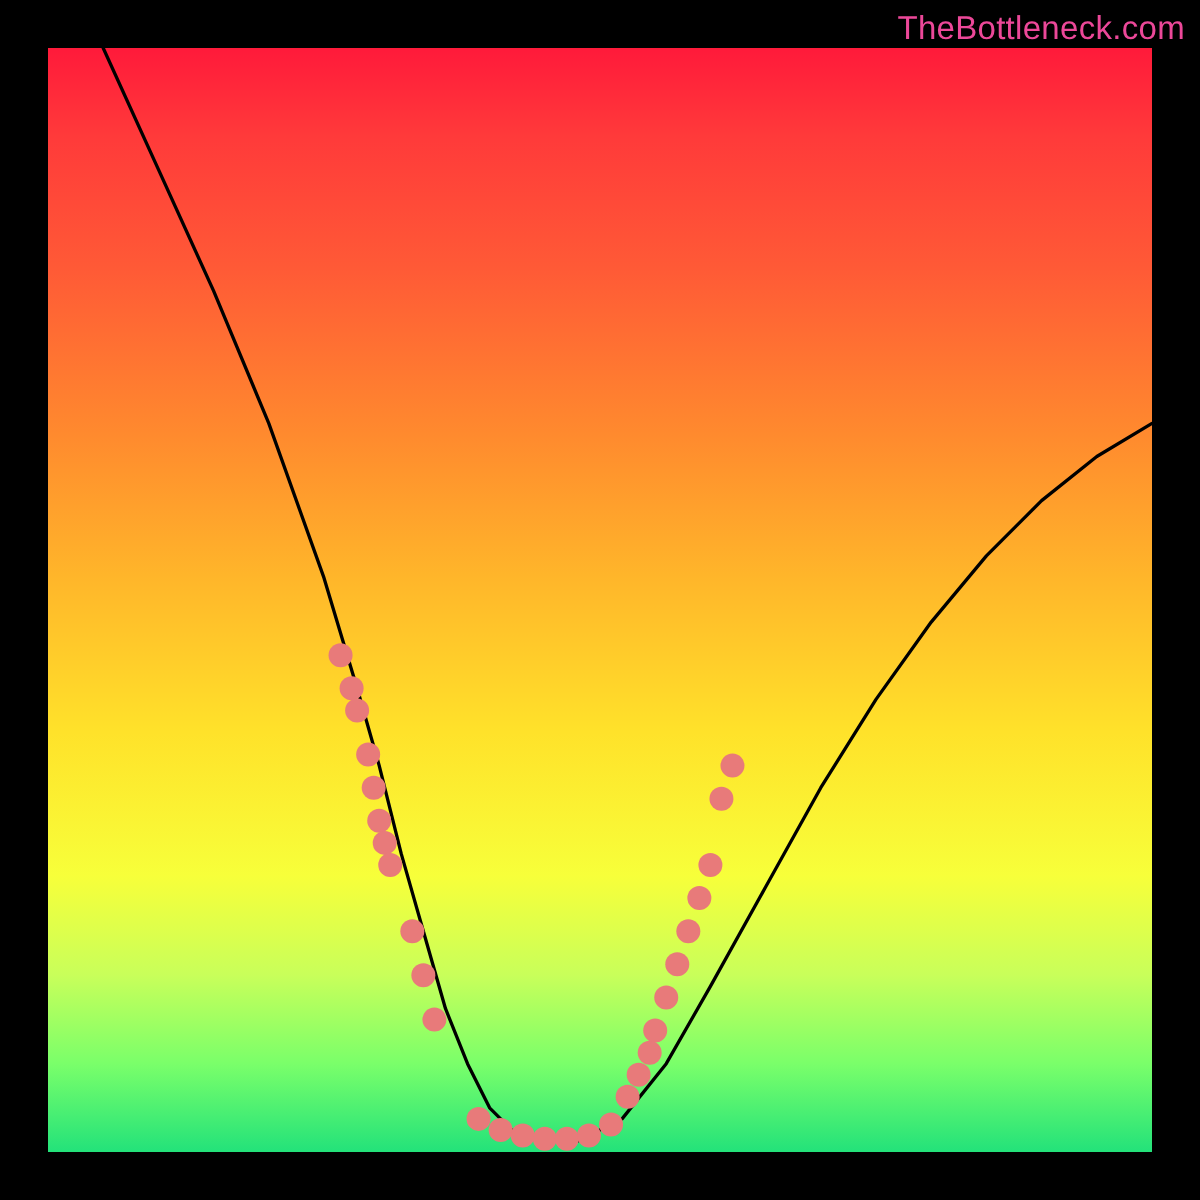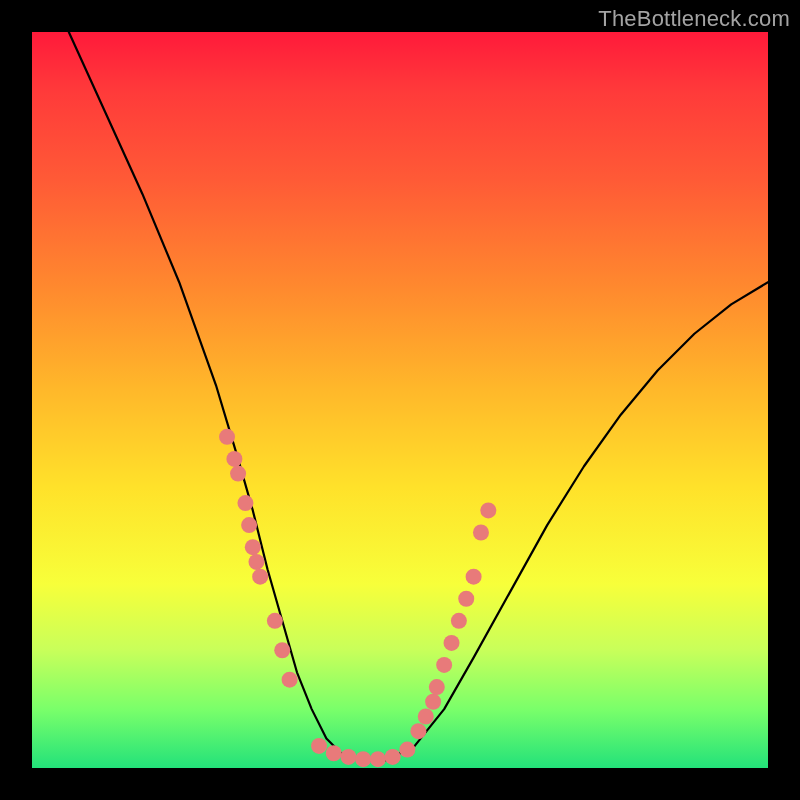--- a/index.html
+++ b/index.html
@@ -36,21 +36,21 @@
       #f7ff3a 75%,
       #c8ff5a 84%,
       #7aff6a 92%,
       #23e27a 100%
     );
   }
   .watermark {
     position: absolute;
     top: 6px;
     right: 10px;
-    color: #a3a3a3;
+    color: #ec4899;
     font-size: 22px;
     font-weight: 500;
     letter-spacing: 0.2px;
     user-select: none;
   }
   svg.curve {
     position: absolute;
     left: 0;
     top: 0;
     width: 736px;

